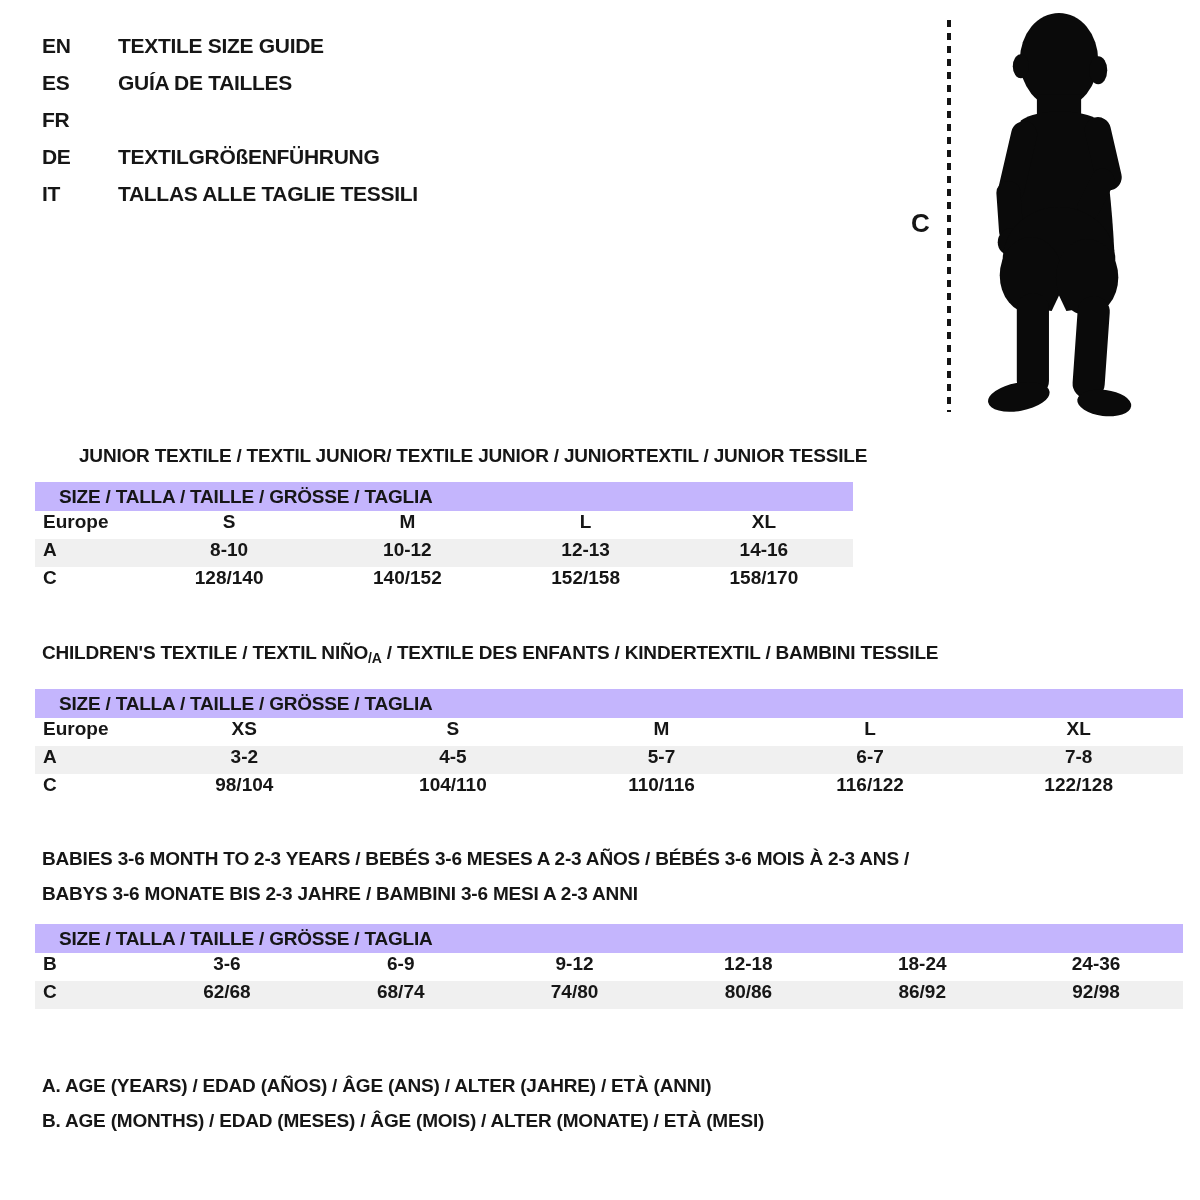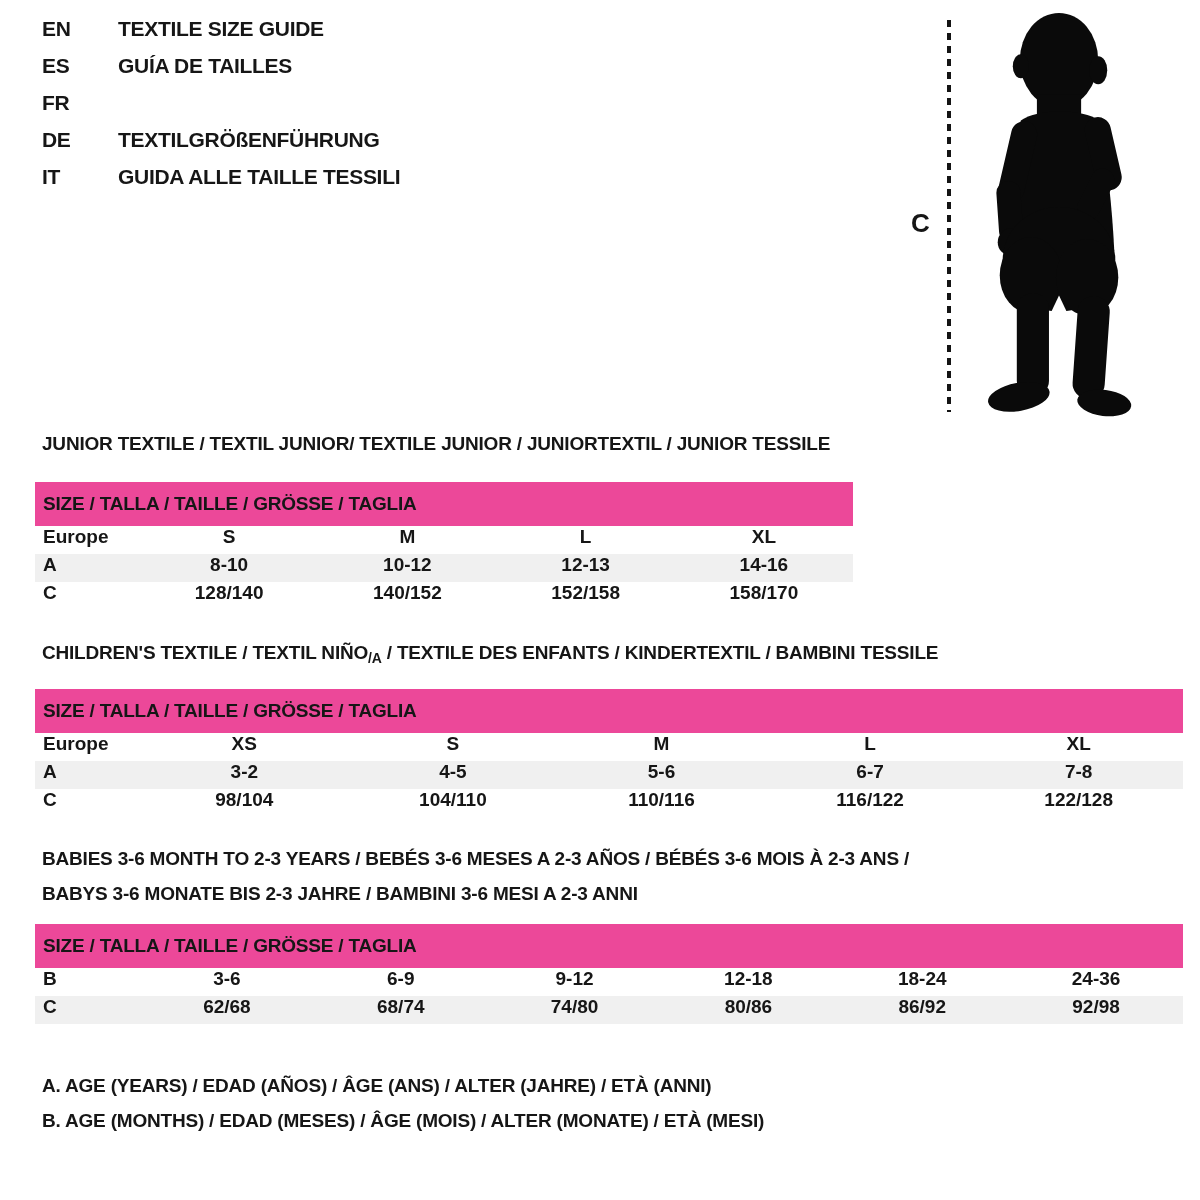--- a/index.html
+++ b/index.html
@@ -5,50 +5,50 @@
   html,body { margin:0; padding:0; }
   body {
     width:1200px; height:1200px; position:relative;
     background:#ffffff; color:#161616;
     font-family:"Liberation Sans", sans-serif;
     font-weight:bold;
     overflow:hidden;
   }
 
   
-  .lang-header { position:absolute; left:42px; top:10px; }
+  .lang-header { position:absolute; left:42px; top:27px; }
   .lang-row { display:flex; height:37px; align-items:center; font-size:21px; letter-spacing:-0.3px; }
   .lang-code { width:76px; }
 
   
   .figure { position:absolute; left:905px; top:8px; width:260px; height:420px; }
   .c-label { position:absolute; left:6px; top:200px; font-size:26px; }
   .dotted-line {
     position:absolute; left:42px; top:12px; width:4px; height:392px;
     background:repeating-linear-gradient(to bottom,#141414 0 7px,transparent 7px 13px);
   }
   .figure svg { position:absolute; left:56px; top:0; }
   .sil { fill:#0a0a0a; }
 
   
   .section-heading { position:absolute; left:42px; font-size:19px; letter-spacing:-0.2px; white-space:nowrap; }
-  #s1-heading { top:433px; }
+  #s1-heading { top:445px;margin-left:37px; }
   #s2-heading { top:642px; }
   #s3-heading { top:841px; }
   #s3-heading .h-line { height:35px; display:flex; align-items:center; }
   .sub-small { font-size:14px; position:relative; top:4px; }
 
   
   .size-table { position:absolute; left:35px; }
   #s1-table { top:482px; width:818px; }
   #s2-table { top:689px; width:1148px; }
   #s3-table { top:924px; width:1148px; }
   .size-head {
-    height:44px; background:#ec4899; display:flex; align-items:center;
-    padding-left:8px; box-sizing:border-box; font-size:19px; letter-spacing:-0.2px;
+    height:29px; background:#c4b5fd; display:flex; align-items:center;
+    padding-left:24px; box-sizing:border-box; font-size:19px; letter-spacing:-0.2px;
   }
   .t-row { display:flex; height:28px; align-items:flex-start; font-size:19px; }
   .t-row.shaded { background:#f0f0f0; }
   .t-label { width:105px; padding-left:8px; box-sizing:border-box; }
   .t-cell { flex:1; text-align:center; }
 
   
   .legend { position:absolute; left:42px; top:1068px; }
   .legend-line { height:35px; display:flex; align-items:center; font-size:19px; letter-spacing:-0.2px; white-space:nowrap; }
 </style>
@@ -66,21 +66,21 @@
   </div>
   <div class="lang-row">
     <span class="lang-code">FR</span>
   </div>
   <div class="lang-row">
     <span class="lang-code">DE</span>
     <span class="lang-title">TEXTILGRÖßENFÜHRUNG</span>
   </div>
   <div class="lang-row">
     <span class="lang-code">IT</span>
-    <span class="lang-title">GUIDA ALLE TAILLE TESSILI</span>
+    <span class="lang-title">TALLAS ALLE TAGLIE TESSILI</span>
   </div>
 </div>
 
 <div class="figure">
   <span class="c-label">C</span>
   <div class="dotted-line"></div>
   <svg width="190" height="412" viewBox="0 0 170 410" aria-hidden="true">
 
     <ellipse class="sil" cx="88" cy="52" rx="39" ry="47"></ellipse>
     <ellipse class="sil" cx="127" cy="62" rx="9" ry="14"></ellipse>
@@ -147,21 +147,21 @@
     <span class="t-cell">XS</span>
     <span class="t-cell">S</span>
     <span class="t-cell">M</span>
     <span class="t-cell">L</span>
     <span class="t-cell">XL</span>
   </div>
   <div class="t-row shaded">
     <span class="t-label">A</span>
     <span class="t-cell">3-2</span>
     <span class="t-cell">4-5</span>
-    <span class="t-cell">5-6</span>
+    <span class="t-cell">5-7</span>
     <span class="t-cell">6-7</span>
     <span class="t-cell">7-8</span>
   </div>
   <div class="t-row">
     <span class="t-label">C</span>
     <span class="t-cell">98/104</span>
     <span class="t-cell">104/110</span>
     <span class="t-cell">110/116</span>
     <span class="t-cell">116/122</span>
     <span class="t-cell">122/128</span>

